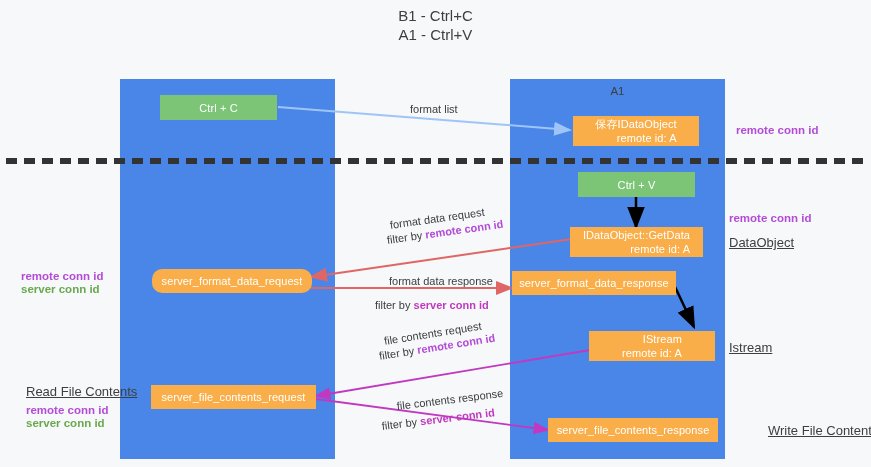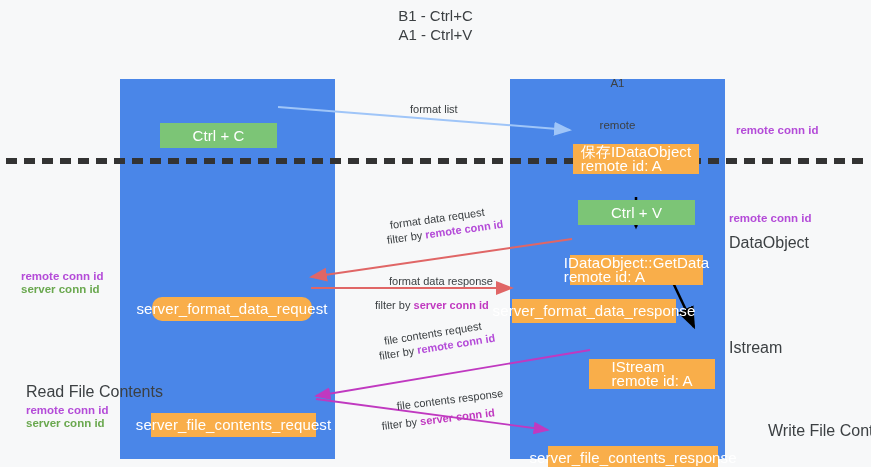--- a/index.html
+++ b/index.html
@@ -43,37 +43,37 @@
     color: #3c4043;
     white-space: pre;
   }
 
   
   .box {
     box-sizing: border-box;
     display: flex;
     align-items: center;
     justify-content: center;
-    text-align: left;
+    text-align: right;
     color: #ffffff;
-    font-size: 15px;
+    font-size: 11px;
     line-height: 14px;
     white-space: pre;
     letter-spacing: 0.1px;
-    margin-top: 28px;
   }
   .box.green { background: #7cc576; }
   .box.orange { background: #f9ae4a; }
 
   
   .note {
-    font-size: 16px;
-    line-height: 14px;
-    color: #3c4043;
-    white-space: pre;
+    font-size: 13px;
+    line-height: 14px;
+    color: #3c4043;
+    white-space: pre;
+    text-decoration: underline;
   }
   .note.right { text-align: left; }
   .note.leftcol { text-align: left; }
 
   .conn {
     font-size: 11.5px;
     line-height: 14px;
     font-weight: bold;
     white-space: pre;
   }
@@ -135,21 +135,21 @@
 
     <line x1="668" y1="272" x2="694" y2="327" stroke="#000000" stroke-width="2.5" marker-end="url(#ah-black)"></line>
 
     <line x1="590" y1="350" x2="316" y2="396" stroke="#c039c0" stroke-width="1.8" marker-end="url(#ah-magenta)"></line>
 
     <line x1="316" y1="399" x2="548" y2="430" stroke="#c039c0" stroke-width="1.8" marker-end="url(#ah-magenta)"></line>
   </svg>
 
   <div class="abs title"><span>B1 - Ctrl+C</span><br><span>A1 - Ctrl+V</span></div>
 
-  <div class="abs lane-header" style="left:510px; top:48px; width:215px;">
+  <div class="abs lane-header" style="left:510px; top:56px; width:215px;">
     <div>A1</div>
     <div>remote</div>
   </div>
 
   <div class="abs box green" style="left:160px; top:95px; width:117px; height:25px;">Ctrl + C</div>
 
   <div class="abs box orange" style="left:573px; top:116px; width:126px; height:30px;">保存IDataObject
 remote id: A</div>
 
   <div class="abs box green" style="left:578px; top:172px; width:117px; height:25px;">Ctrl + V</div>

